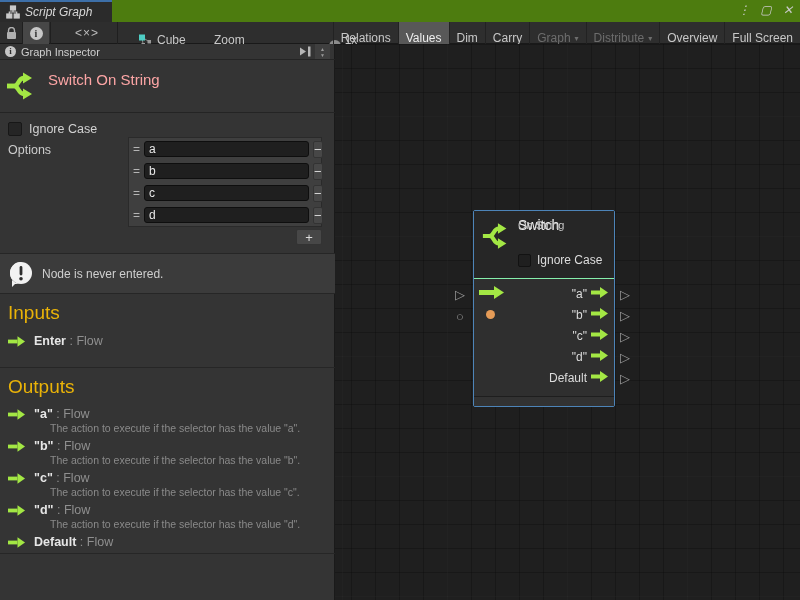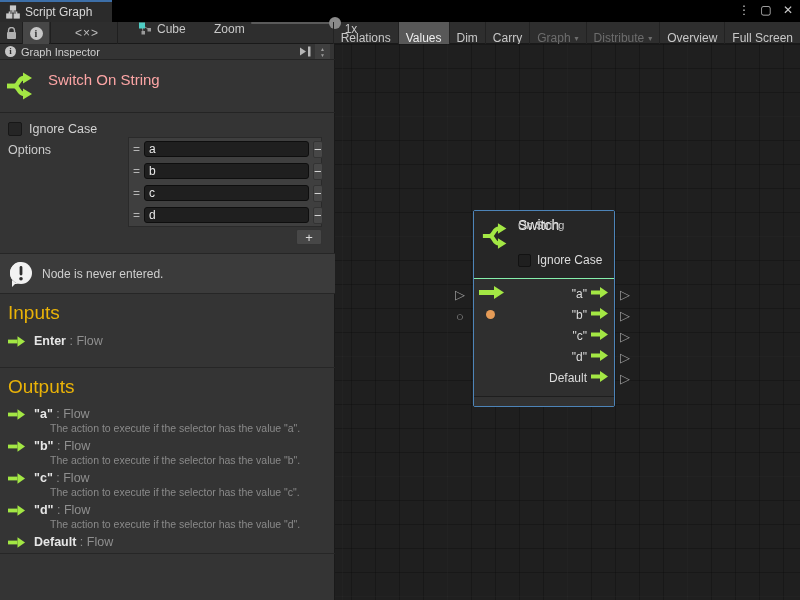--- a/index.html
+++ b/index.html
@@ -5,36 +5,36 @@
   * { margin:0; padding:0; box-sizing:border-box; }
   html,body { width:800px; height:600px; overflow:hidden; }
   body {
     font-family:"Liberation Sans", sans-serif;
     background:#191919; color:#d2d2d2;
     position:relative; font-size:12px;
     -webkit-font-smoothing:antialiased;
   }
 
   
-  .tabbar { position:absolute; left:0; top:0; width:800px; height:39px; background:#000000; }
+  .tabbar { position:absolute; left:0; top:0; width:800px; height:39px; background:#4d7c0f;font-style:italic; }
   .tab {
     position:absolute; left:0; top:0; width:112px; height:22px;
     background:#2b2b2b; border-top:2px solid #3d6fa8;
     display:flex; align-items:center; gap:5px; padding:0 6px; color:#d8d8d8;
   }
   .tab svg { flex:0 0 auto; }
   .win-controls { position:absolute; right:4px; top:0; height:20px; display:flex; align-items:center; gap:6px; color:#c9c9c9; }
   .win-btn { width:16px; text-align:center; font-size:12px; line-height:18px; cursor:default; }
 
   
   .toolbar {
     position:absolute; left:0; top:22px; width:800px; height:22px;
     background:#2e2e2e; border-bottom:1px solid #191919; color:#c8c8c8;
   }
-  .tb-seg { position:absolute; top:0; height:25px; display:flex; align-items:flex-start; }
+  .tb-seg { position:absolute; top:0; height:25px; display:flex; align-items:flex-end; }
   .tb-sep { position:absolute; top:0; width:1px; height:22px; background:#1f1f1f; }
   .tb-btn { height:22px; display:flex; align-items:center; justify-content:center; }
   .lock-btn { left:0; width:22px; }
   .info-btn { left:23px; width:26px; background:#474747; }
   .info-circle { width:13px; height:13px; border-radius:50%; background:#c7c7c7; color:#2e2e2e; font-weight:bold; font-size:10px; line-height:13px; text-align:center; font-family:"Liberation Serif", serif; }
   .code-btn { left:58px; width:58px; color:#bdbdbd; font-size:12px; letter-spacing:1px; }
   .cube-seg { left:138px; gap:5px; }
   .zoom-seg { left:214px; gap:6px; }
   .zoom-track { position:relative; width:88px; height:2px; background:#5a5a5a; border-radius:1px; }
   .zoom-knob { position:absolute; right:-2px; top:-5px; width:12px; height:12px; border-radius:50%; background:#8a8a8a; }

